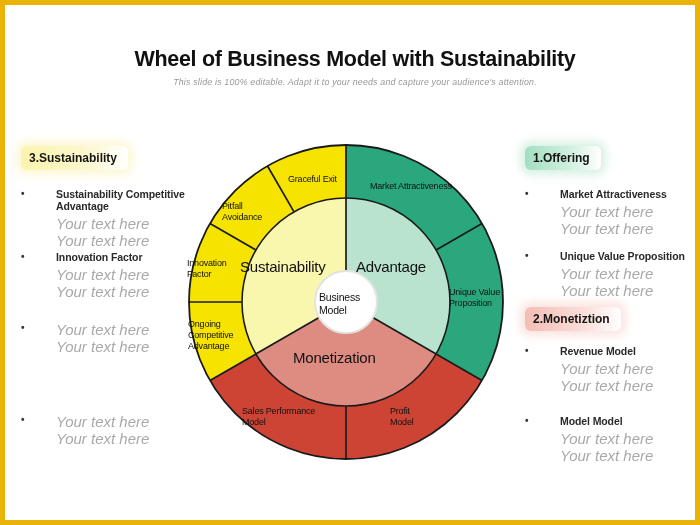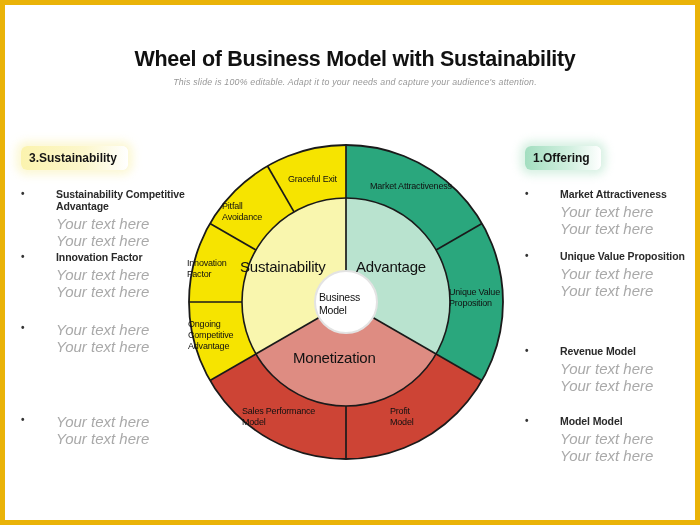--- a/index.html
+++ b/index.html
@@ -112,20 +112,21 @@
 
     <div class="panel-item" style="top:107px; width:172px;">
       <span class="bullet">•</span>
       <div class="item-body">
         <div class="item-title">Unique Value Proposition</div>
         <div class="item-line">Your text here</div>
         <div class="item-line">Your text here</div>
       </div>
     </div>
 
+    <div class="panel-heading hl-pink" style="top:164px; left:0;">2.Monetiztion</div>
 
     <div class="panel-item" style="top:202px; width:172px;">
       <span class="bullet">•</span>
       <div class="item-body">
         <div class="item-title">Revenue Model</div>
         <div class="item-line">Your text here</div>
         <div class="item-line">Your text here</div>
       </div>
     </div>
 

